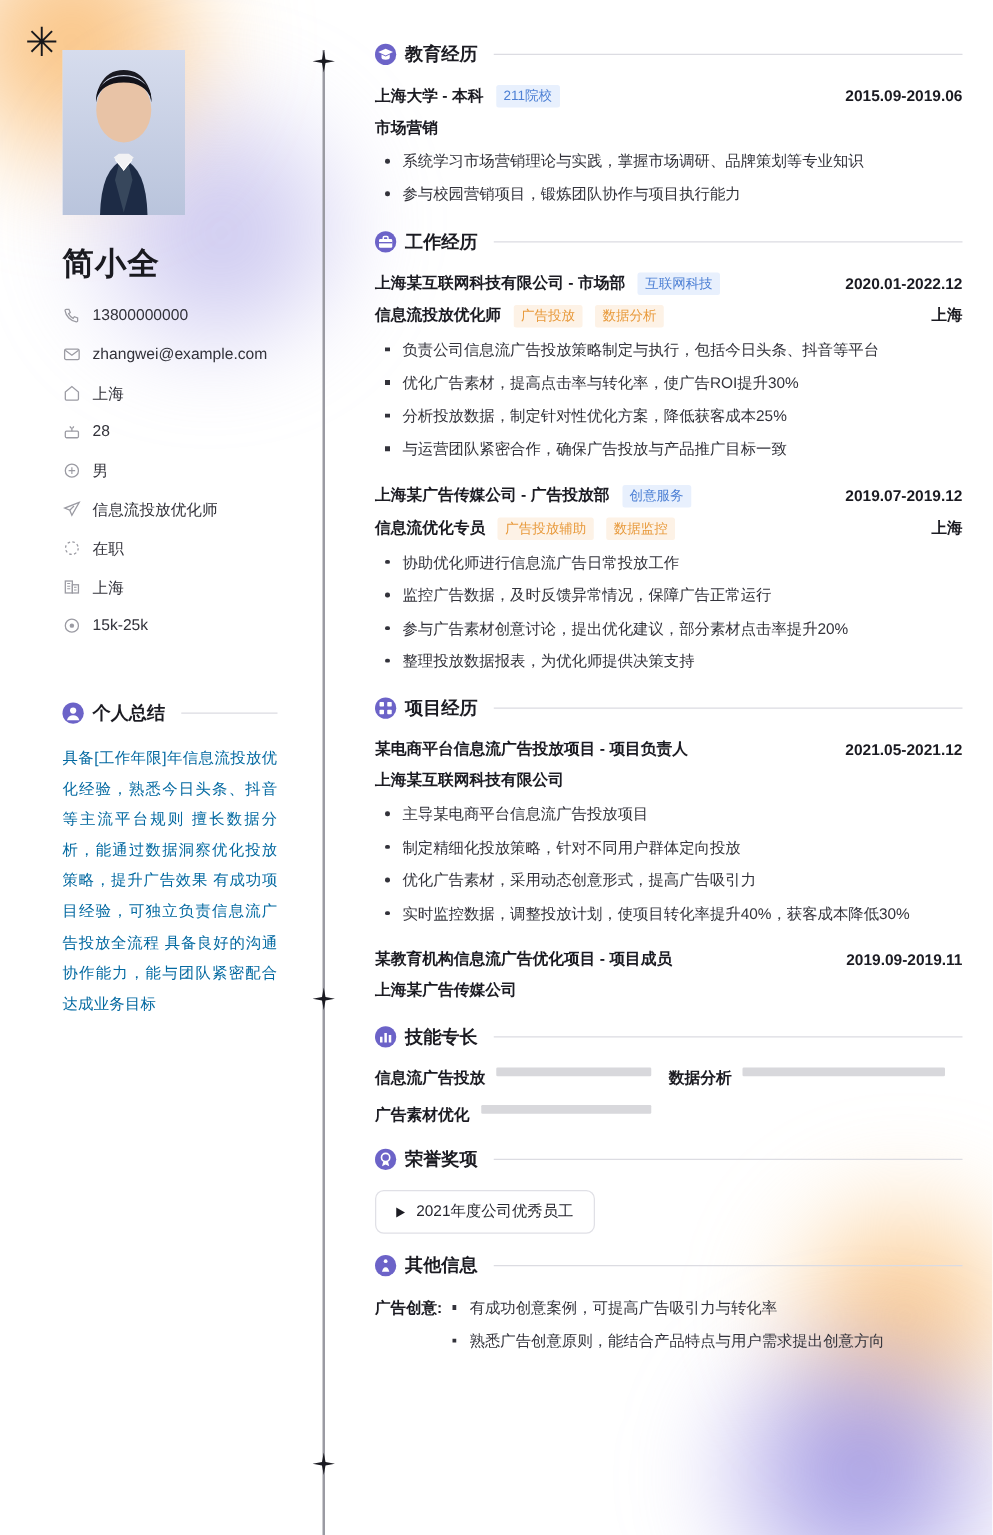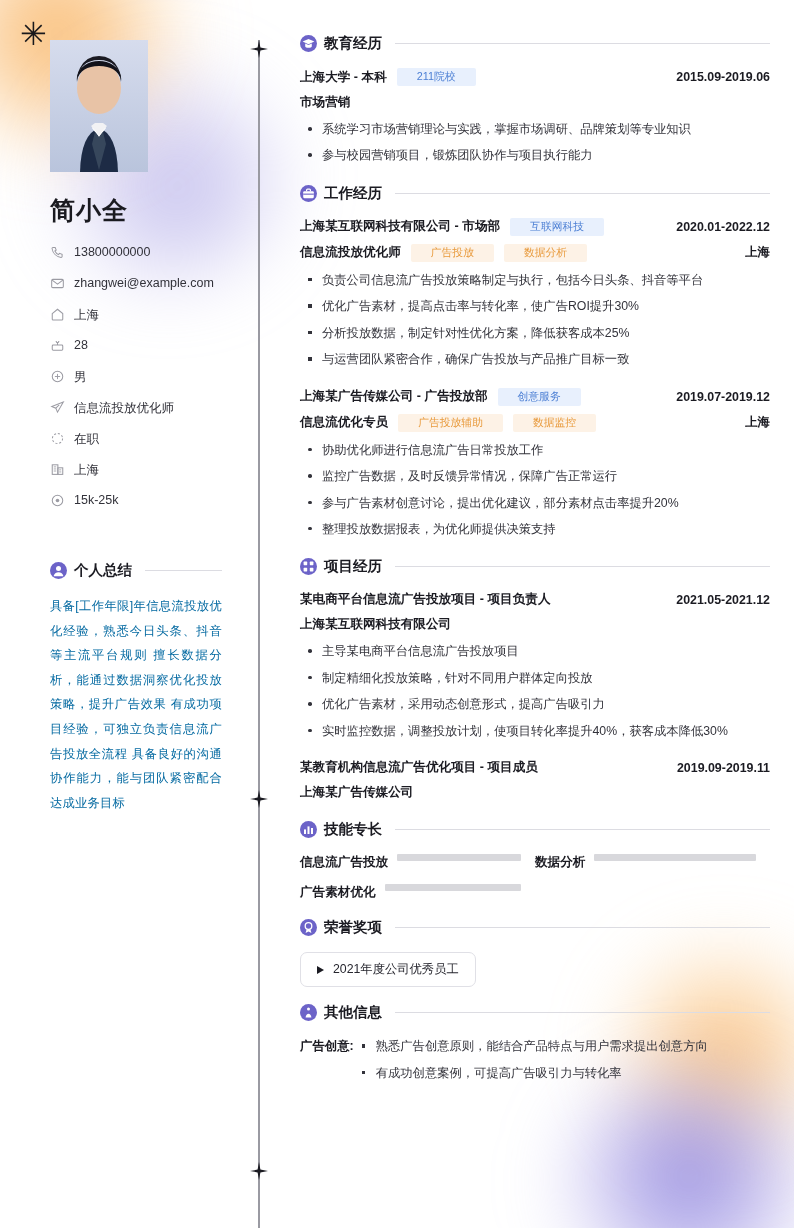--- a/index.html
+++ b/index.html
@@ -66,21 +66,21 @@
 
   .entry { margin-bottom: 19px; }
   .e-row1 { display: flex; align-items: center; }
   .e-org { font-size: 12.6px; font-weight: 700; color: #1b1b22; white-space: nowrap; }
   .e-date { margin-left: auto; font-size: 12.4px; font-weight: 700; color: #1b1b22; white-space: nowrap; }
   .e-row2 { display: flex; align-items: center; margin-top: 8px; }
   .e-role { font-size: 12.6px; font-weight: 700; color: #1b1b22; white-space: nowrap; }
   .e-loc { margin-left: auto; font-size: 12.4px; font-weight: 700; color: #1b1b22; }
   .e-sub { font-size: 12.6px; font-weight: 700; color: #1b1b22; margin-top: 8px; }
 
-  .tag { display: inline-block; font-size: 10.8px; padding: 2px 20px; border-radius: 2px;
+  .tag { display: inline-block; font-size: 10.8px; padding: 2px 6px; border-radius: 2px;
     white-space: nowrap; margin-left: 10px; text-align: right; }
   .tag-blue { background: #e8f0fd; color: #4c7fd4; }
   .tag-orange { background: #fdf2e6; color: #e89a3c; }
 
   .bullets { list-style: none; margin-top: 9px; }
   .bullets li { position: relative; padding-left: 22px; font-size: 12.3px; line-height: 1.5;
     color: #33333b; margin-bottom: 8px; }
   .bullets li::before { content: ""; position: absolute; left: 8px; top: 7px;
     width: 3.5px; height: 3.5px; background: #33333b; }
   .bullets.square li::before { border-radius: 0; }
@@ -448,21 +448,21 @@
             <path d="M5.6 13.4c.4-2.4 1.4-3.7 2.9-3.7s2.5 1.3 2.9 3.7Z" fill="#fff"></path>
           </svg>
         </span>
         <span class="sec-title">其他信息</span>
         <span class="sec-line"></span>
       </div>
       <div class="other-row">
         <span class="other-label">广告创意:</span>
         <div class="other-body">
           <ul class="bullets square">
+            <li>有成功创意案例，可提高广告吸引力与转化率</li>
             <li>熟悉广告创意原则，能结合产品特点与用户需求提出创意方向</li>
-            <li>有成功创意案例，可提高广告吸引力与转化率</li>
           </ul>
         </div>
       </div>
     </div>
 
   </div>
 </div>
 
 </body></html>

